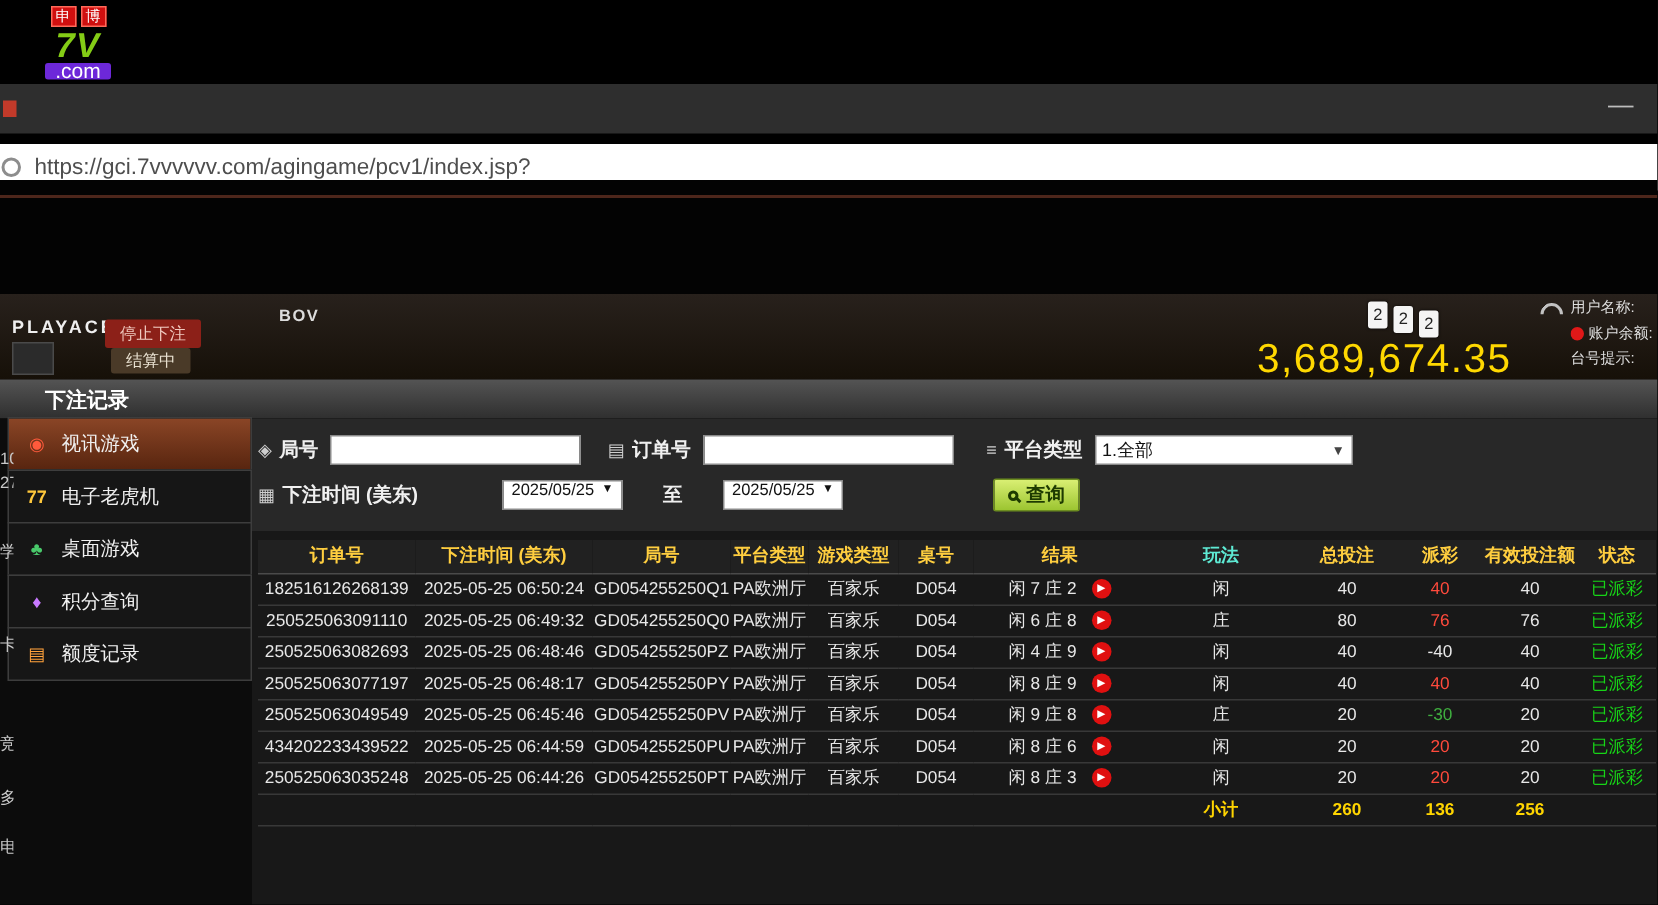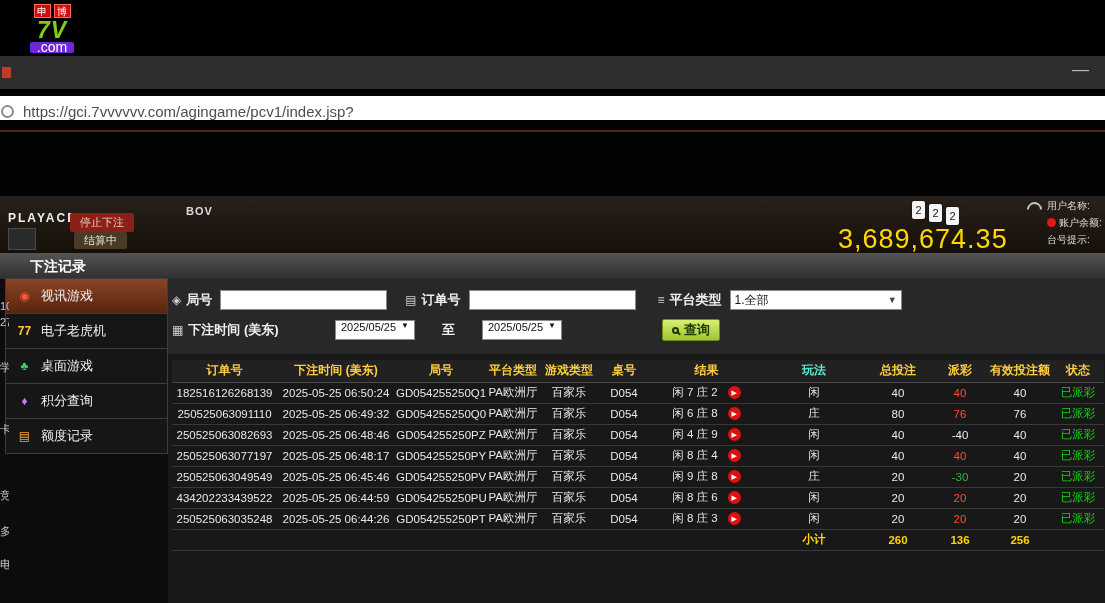--- a/index.html
+++ b/index.html
@@ -282,21 +282,21 @@
             <td>40</td>
             <td style="color: rgb(23, 212, 23);">已派彩</td>
           </tr>
           <tr>
             <td>250525063077197</td>
             <td>2025-05-25 06:48:17</td>
             <td>GD054255250PY</td>
             <td>PA欧洲厅</td>
             <td>百家乐</td>
             <td>D054</td>
-            <td><span>闲 8 庄 4</span><span class="play-icon">▶</span></td>
+            <td><span>闲 8 庄 9</span><span class="play-icon">▶</span></td>
             <td>闲</td>
             <td>40</td>
             <td style="color: rgb(255, 74, 60);">40</td>
             <td>40</td>
             <td style="color: rgb(23, 212, 23);">已派彩</td>
           </tr>
           <tr>
             <td>250525063049549</td>
             <td>2025-05-25 06:45:46</td>
             <td>GD054255250PV</td>

